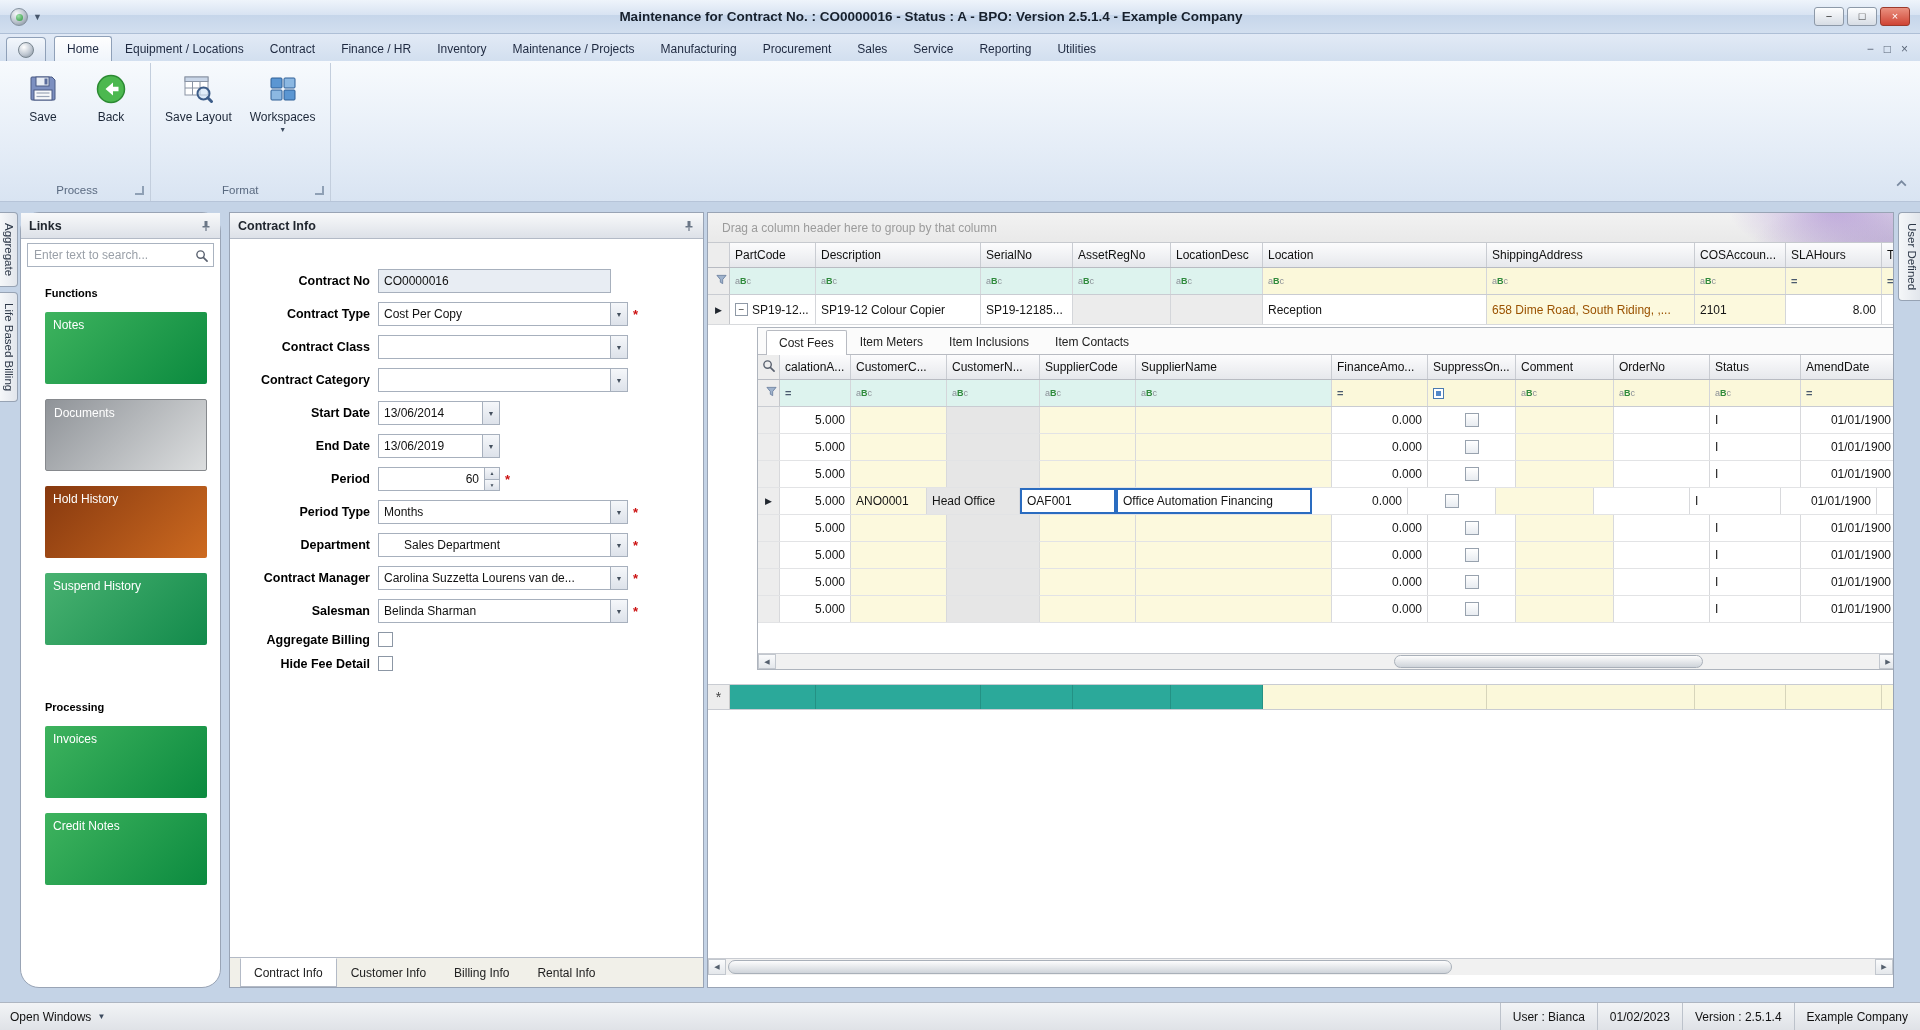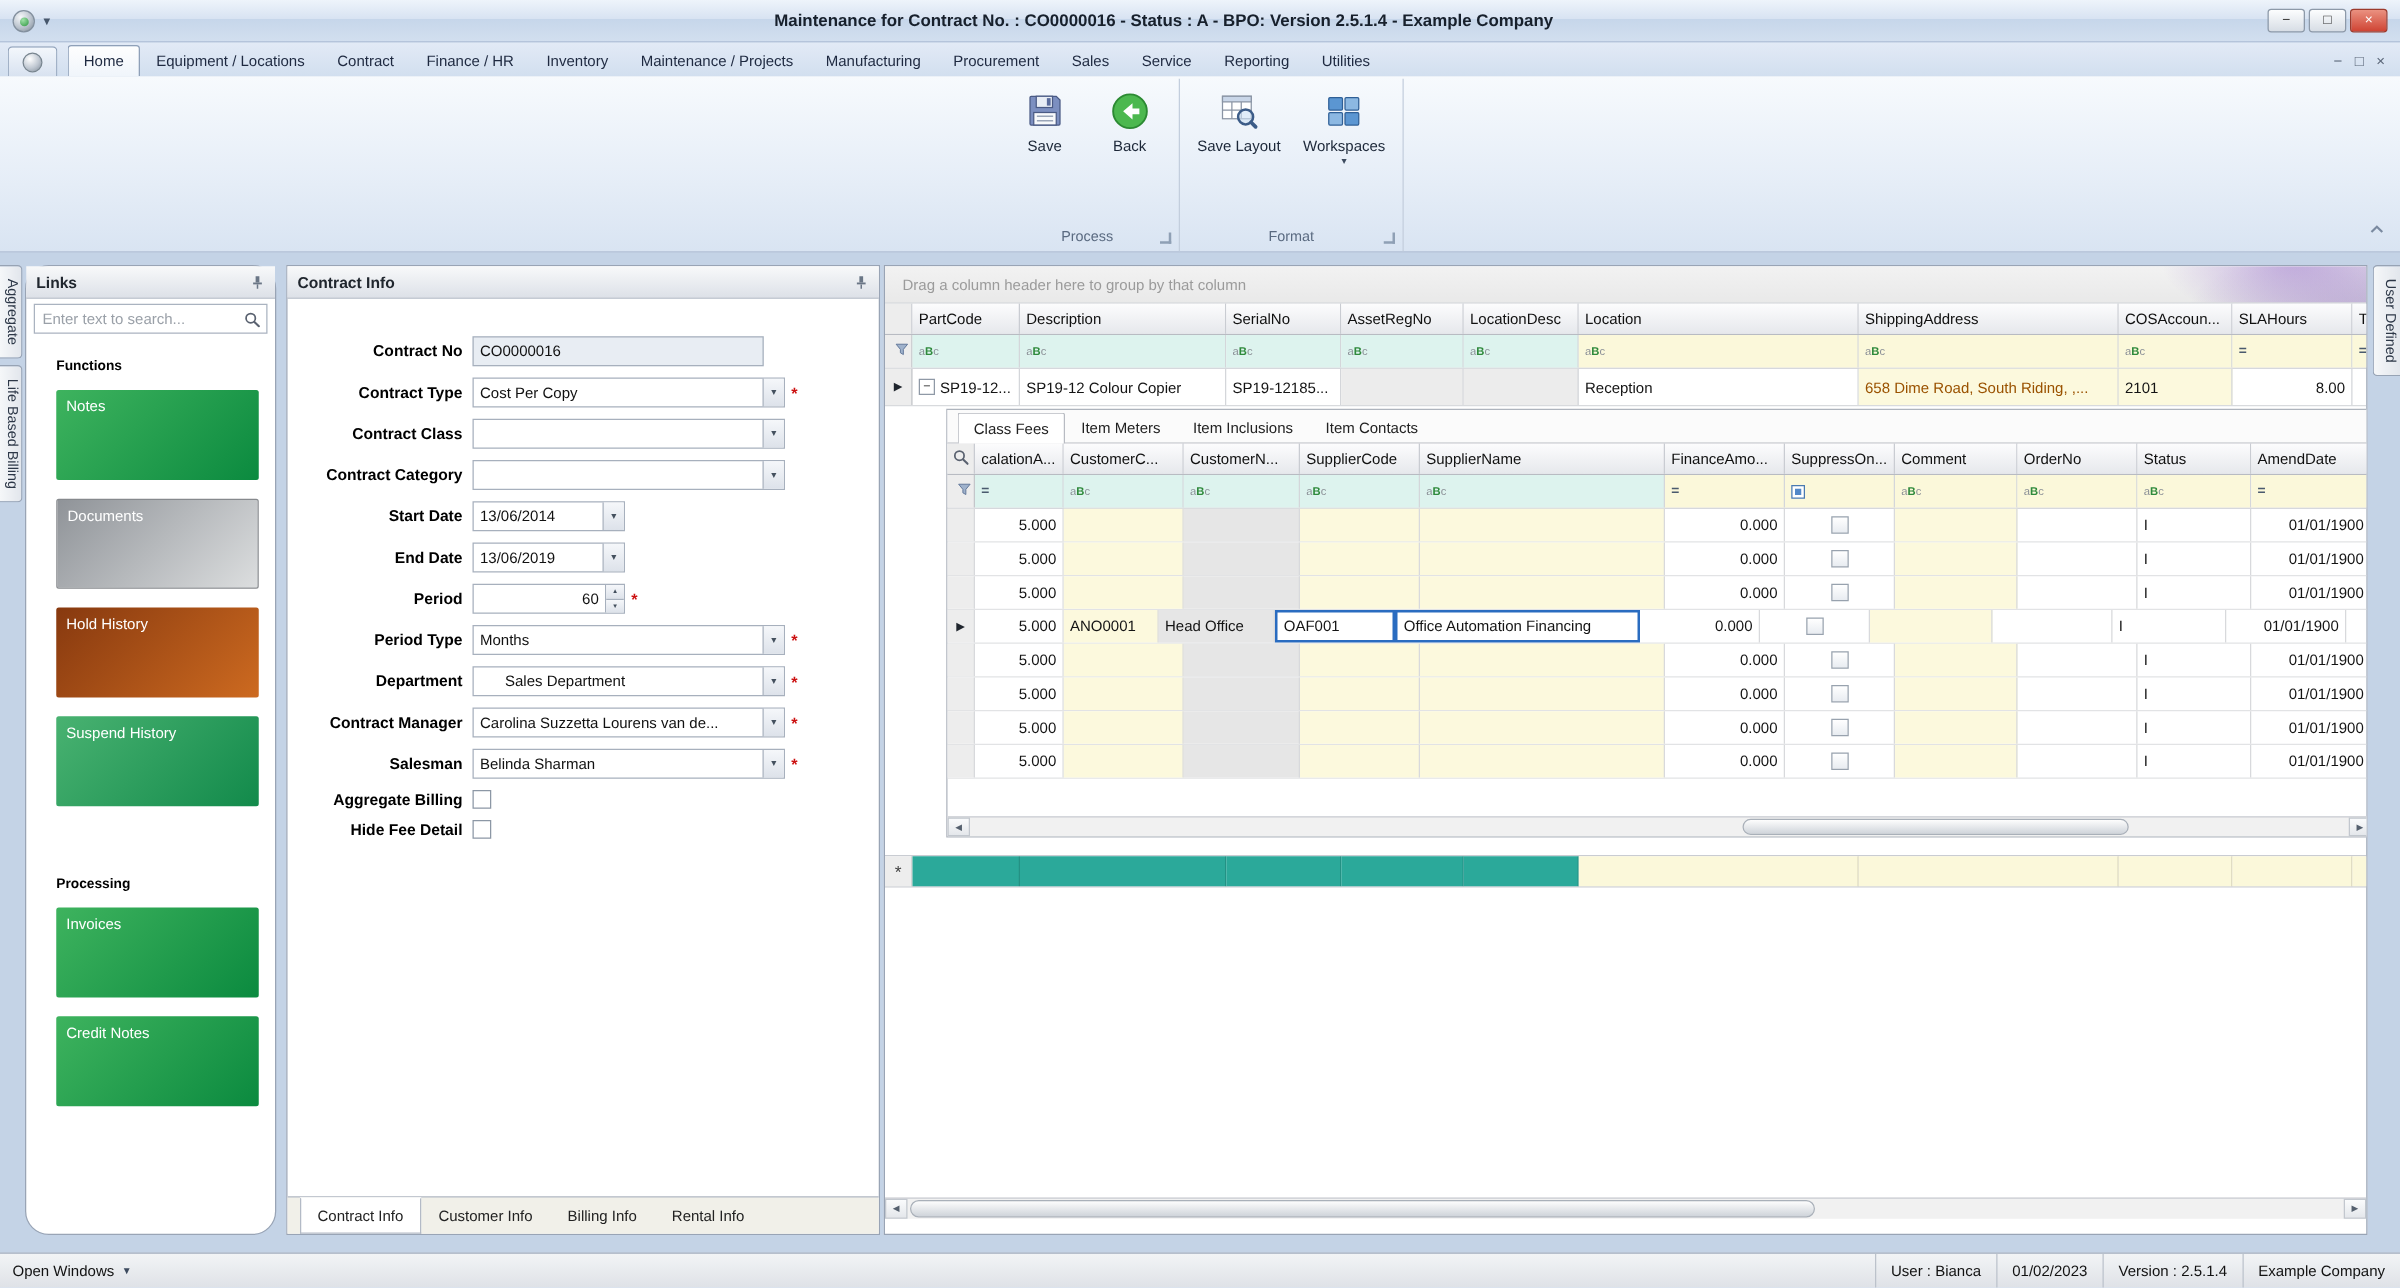--- a/index.html
+++ b/index.html
@@ -19,21 +19,21 @@
   
   .ribbon-tabrow{height:27px;background:linear-gradient(#e2eaf6,#d2dfef);display:flex;align-items:flex-end;padding:0 6px;flex:0 0 auto;}
   .app-orb{width:40px;height:24px;border:1px solid #8fa0b8;border-bottom:none;border-radius:4px 4px 0 0;background:linear-gradient(#f3f7fc,#d8e2f0);display:flex;align-items:center;justify-content:center;margin-right:8px;}
   .app-orb .orb{width:16px;height:16px;border-radius:50%;background:radial-gradient(circle at 35% 30%,#ffffff,#c0c8d2 55%,#808c99);border:1px solid #78858f;}
   .tabstrip{display:flex;align-items:flex-end;}
   .ribbon-tab{padding:5px 12px 5px;font-size:12px;color:#1e2940;border:1px solid transparent;border-bottom:none;border-radius:3px 3px 0 0;white-space:nowrap;}
   .ribbon-tab.active{background:linear-gradient(#fefefe,#f0f5fb);border-color:#8fa0b8;}
   .mdi-controls{margin-left:auto;display:flex;gap:10px;color:#5a6678;font-size:12px;align-items:center;padding:0 6px 5px 0;}
 
   
-  .ribbon-body{height:141px;background:linear-gradient(#f7fafd,#e5edf7 62%,#d9e4f2);border-bottom:1px solid #b6c4d8;position:relative;display:flex;padding:2px 4px 0;flex:0 0 auto;justify-content:center;}
+  .ribbon-body{height:141px;background:linear-gradient(#f7fafd,#e5edf7 62%,#d9e4f2);border-bottom:1px solid #b6c4d8;position:relative;display:flex;padding:2px 4px 0;flex:0 0 auto;}
   .rgroup{display:flex;flex-direction:column;border-right:1px solid #c3cedd;padding:0 3px;}
   .rgroup-btns{flex:1;display:flex;align-items:flex-start;padding:6px 4px 0;gap:4px;}
   .rbtn{min-width:64px;display:flex;flex-direction:column;align-items:center;padding:4px 7px 2px;border-radius:3px;}
   .rbtn svg{width:32px;height:32px;}
   .rbtn-label{margin-top:5px;font-size:12px;color:#1c2738;text-align:center;white-space:nowrap;}
   .rbtn-caret{font-size:7px;color:#3c4a5e;margin-top:2px;}
   .rgroup-label{height:22px;display:flex;align-items:center;justify-content:center;color:#5a6a80;font-size:11.5px;position:relative;padding:0 14px;}
   .dlg{position:absolute;right:3px;bottom:6px;width:9px;height:9px;border-right:2px solid #8fa0b5;border-bottom:2px solid #8fa0b5;}
   .ribbon-collapse{position:absolute;right:12px;bottom:8px;}
 
@@ -489,21 +489,21 @@
           <div class="gcell num" style="width: 96px;">
             <span class="cval">8.00</span>
           </div>
           <div class="gcell" style="width: 22px;">
             <span class="cval"></span>
           </div>
         </div>
 
       <div class="detail">
         <div class="dtabs">
-            <div class="dtab active">Class Fees</div>
+            <div class="dtab active">Cost Fees</div>
             <div class="dtab">Item Meters</div>
             <div class="dtab">Item Inclusions</div>
             <div class="dtab">Item Contacts</div>
           </div>
         <div class="grow hdr-row">
             <div class="gcell ind">
               <span><svg width="13" height="13" viewBox="0 0 14 14">
                   <circle cx="6" cy="6" r="4" fill="none" stroke="#5a6270" stroke-width="1.5"></circle>
                   <line x1="9.2" y1="9.2" x2="13" y2="13" stroke="#5a6270" stroke-width="1.8" stroke-linecap="round"></line>
                 </svg></span>

